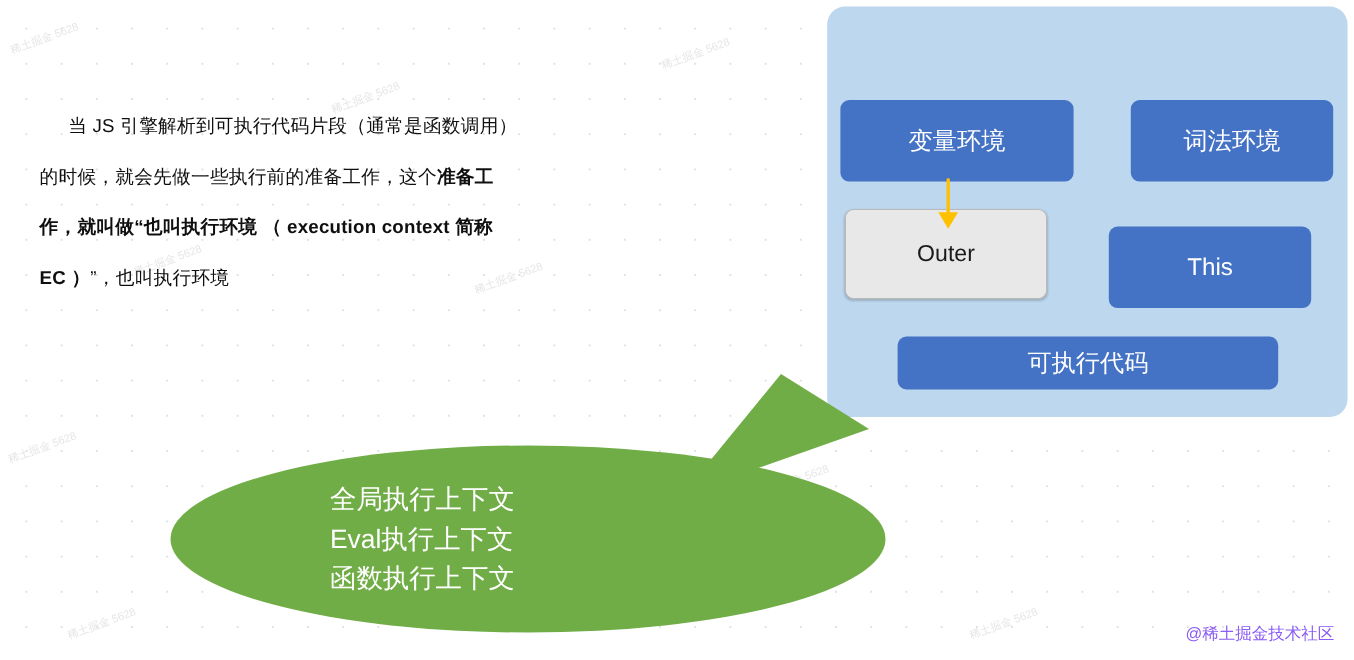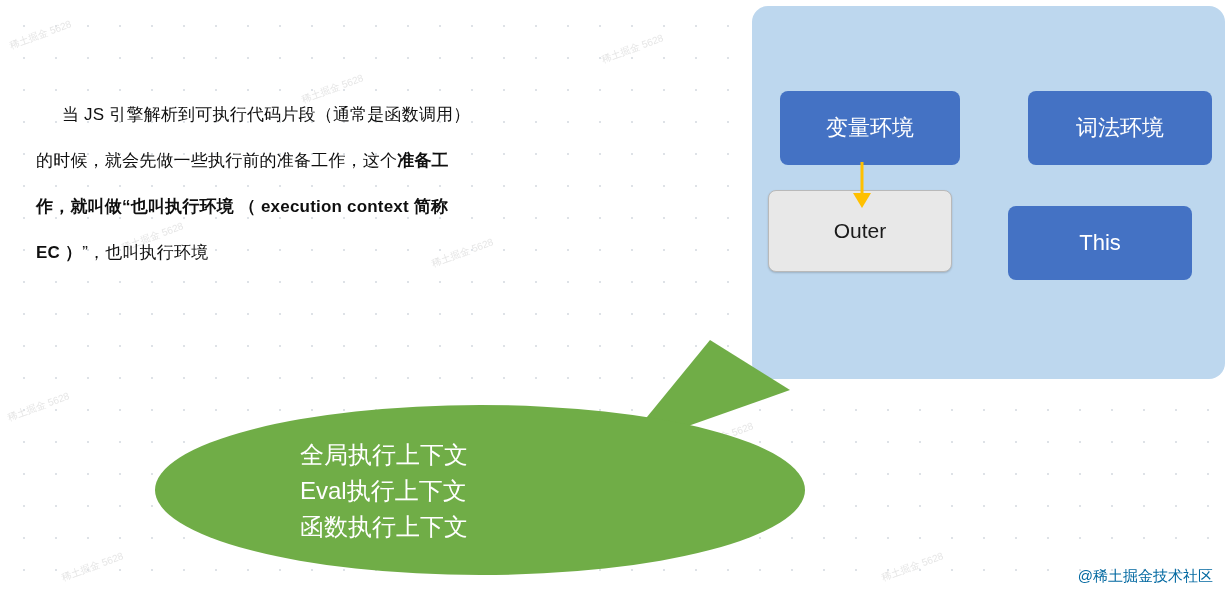--- a/index.html
+++ b/index.html
@@ -81,23 +81,23 @@
   .box-blue {
     background: #4472c4;
   }
   .box-grey {
     background: #e8e8e8;
     color: #1a1a1a;
     border: 1px solid #b9b9b9;
     box-shadow: 0 1px 2px rgba(0,0,0,0.18);
   }
   #box-var-env {
-    left: 28px;
+    left: 12px;
     top: 85px;
-    width: 180px;
+    width: 212px;
     height: 74px;
   }
   #box-lex-env {
     left: 256px;
     top: 85px;
     width: 184px;
     height: 74px;
     margin-left: 20px;
   }
   #box-outer {
@@ -160,21 +160,21 @@
   }
   .wm-light {
     color: #e3e3e3;
     opacity: 0.9;
   }
   .brand {
     position: absolute;
     right: 18px;
     bottom: 14px;
     font-size: 15px;
-    color: #0369a1;
+    color: #8b5cf6;
   }
 </style>
 </head>
 <body>
 
 <div class="canvas">
 
   <div class="dot-grid"></div>
 
   <div class="wm wm-light" style="left:8px; top:28px;">稀土掘金 5628</div>
@@ -194,20 +194,21 @@
     <b>作，就叫做“</b><b>也叫执行环境 （ execution context 简称</b><br>
     <b>EC ）</b><span>”，也叫执行环境</span>
   </div>
 
   <div class="ec-panel">
 
     <div class="box box-blue" id="box-var-env">变量环境</div>
     <div class="box box-blue" id="box-lex-env">词法环境</div>
     <div class="box box-grey" id="box-outer">Outer</div>
     <div class="box box-blue" id="box-this">This</div>
+    <div class="box box-blue" id="box-exec-code">可执行代码</div>
 
     <svg class="arrow-svg" viewBox="0 0 36 48">
       <line x1="18" y1="0" x2="18" y2="34" stroke="#ffc000" stroke-width="3"></line>
       <polygon points="18,46 9,31 27,31" fill="#ffc000"></polygon>
     </svg>
   </div>
 
   <svg class="callout-svg" viewBox="0 0 690 250">
     <polygon points="560,10 640,60 470,120" fill="#70ad47"></polygon>
     <ellipse cx="330" cy="160" rx="325" ry="85" fill="#70ad47"></ellipse>

